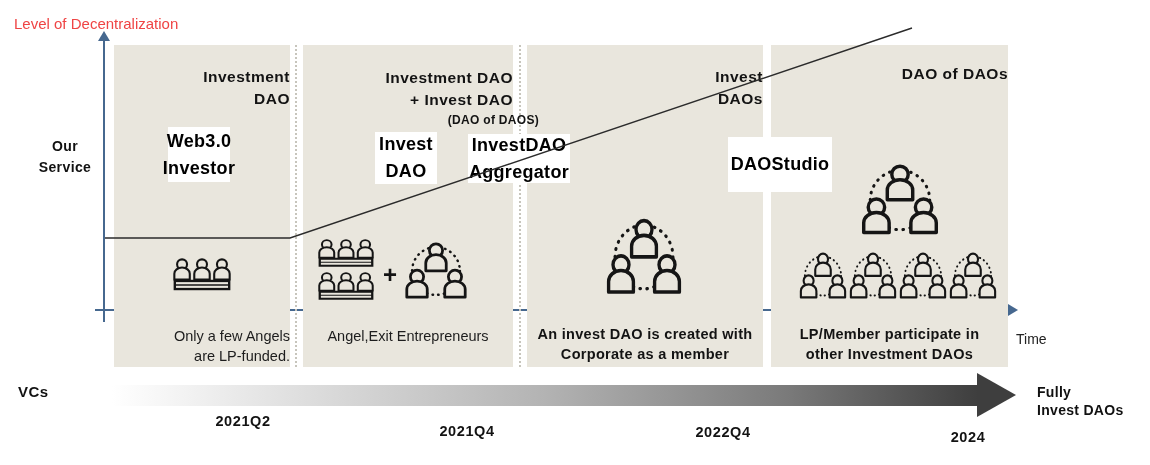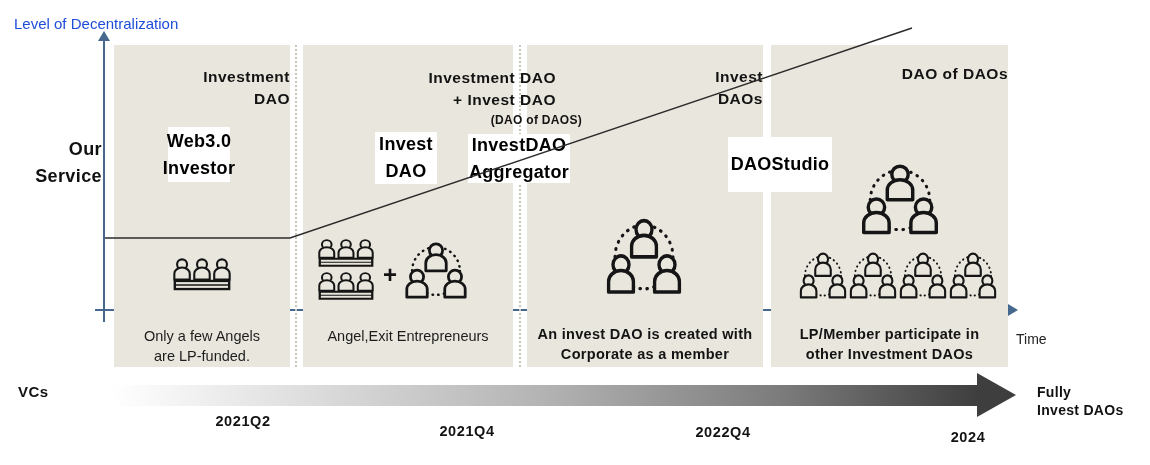--- a/index.html
+++ b/index.html
@@ -3,53 +3,53 @@
 <meta charset="utf-8">
 <style>
   html,body{margin:0;padding:0;background:#ffffff;}
   #canvas{
     position:relative;width:1150px;height:465px;overflow:hidden;
     background:#ffffff;color:var(--text,#111);
     font-family:"Liberation Sans","DejaVu Sans",sans-serif;
   }
   .abs{position:absolute;}
   
-  .yaxis-label{left:14px;top:15px;font-size:15px;color:#1d4ed8;}
+  .yaxis-label{left:14px;top:15px;font-size:15px;color:#ef4444;}
   .yaxis-line{left:103px;top:40px;width:2px;height:282px;background:var(--axis);}
   .yaxis-head{left:98px;top:31px;width:0;height:0;border-left:6px solid transparent;border-right:6px solid transparent;border-bottom:10px solid var(--axis);}
   .xaxis-line{left:95px;top:309px;width:915px;height:2px;background:var(--axis);}
   .xaxis-head{left:1008px;top:304px;width:0;height:0;border-top:6px solid transparent;border-bottom:6px solid transparent;border-left:10px solid var(--axis);}
   .time-label{left:1016px;top:331px;font-size:14px;color:#222;}
-  .our-service{left:28px;top:136px;width:74px;text-align:right;font-size:18px;font-weight:700;letter-spacing:.4px;line-height:1.5;}
+  .our-service{left:28px;top:136px;width:74px;text-align:center;font-size:14px;font-weight:700;letter-spacing:.4px;line-height:1.5;}
   
   .panel{background:var(--panel-bg);top:45px;height:322px;}
   .panel1{left:114px;width:176px;}
   .panel2{left:303px;width:210px;}
   .panel3{left:527px;width:236px;}
   .panel4{left:771px;width:237px;}
   .sep{top:45px;height:322px;width:0;border-left:2px dotted #c7c5bc;}
   .sep1{left:295px;}
   .sep2{left:519px;}
   .panel-title{font-weight:700;font-size:15.5px;letter-spacing:.5px;line-height:1.45;text-align:right;color:#131313;}
   .title1{left:114px;top:66px;width:176px;}
-  .title2{left:303px;top:67px;width:210px;margin-left:43px;}
+  .title2{left:303px;top:67px;width:210px;}
   .title3{left:527px;top:66px;width:236px;}
   .title4{left:771px;top:63px;width:237px;}
   .panel-subtitle{display:block;font-size:12px;font-weight:700;letter-spacing:.3px;transform:translateX(26px);}
   
   .wbox{background:#ffffff;display:flex;align-items:center;justify-content:center;text-align:center;font-weight:700;font-size:18px;letter-spacing:.3px;line-height:1.5;color:#000000;}
   .web3-box{left:168px;top:127px;width:62px;height:55px;}
   .investdao-box{left:375px;top:132px;width:62px;height:52px;}
   .aggregator-box{left:468px;top:134px;width:102px;height:49px;}
   .daostudio-box{left:728px;top:137px;width:104px;height:55px;}
   
   .caption{text-align:center;line-height:1.35;}
   .cap-regular{font-size:14.5px;font-weight:400;color:#1d1d1d;}
   .cap-techno{font-size:14.5px;font-weight:700;letter-spacing:.3px;color:#131313;}
-  .cap1{left:114px;top:327px;width:176px;}
+  .cap1{left:114px;top:327px;width:176px;text-align:right;}
   .cap2{left:303px;top:327px;width:210px;}
   .cap3{left:527px;top:325px;width:236px;}
   .cap4{left:771px;top:325px;width:237px;}
   
   .icon{display:block;}
   .aud1{left:173px;top:258px;width:58px;height:36px;}
   .p2-icons{left:318px;top:238px;width:164px;height:66px;display:flex;align-items:center;}
   .aud-stack{display:flex;flex-direction:column;gap:2px;width:56px;}
   .aud-stack .icon{width:56px;height:31px;}
   .plus-sign{font-size:24px;font-weight:600;margin:8px 6px 0 9px;color:#131313;}

